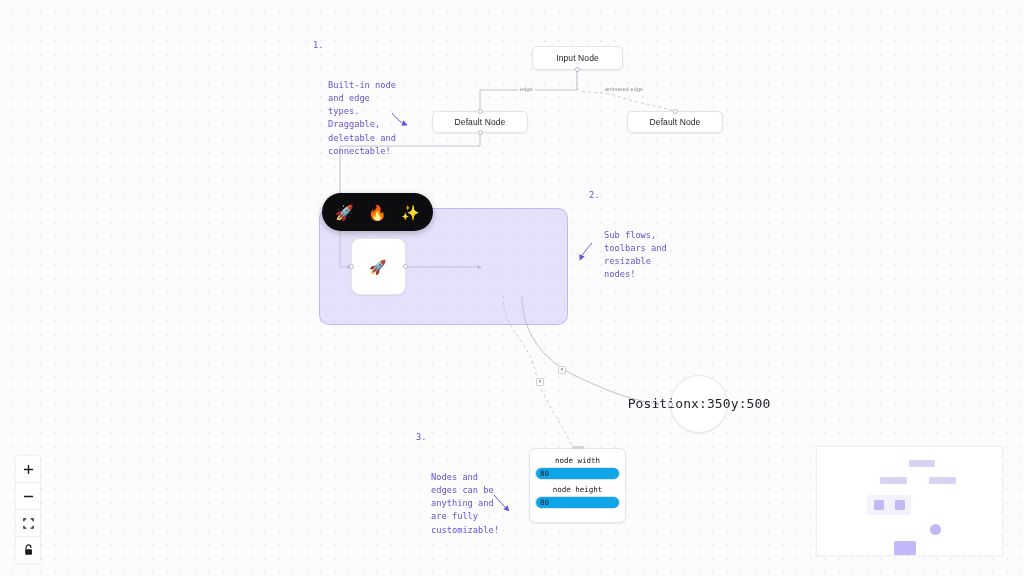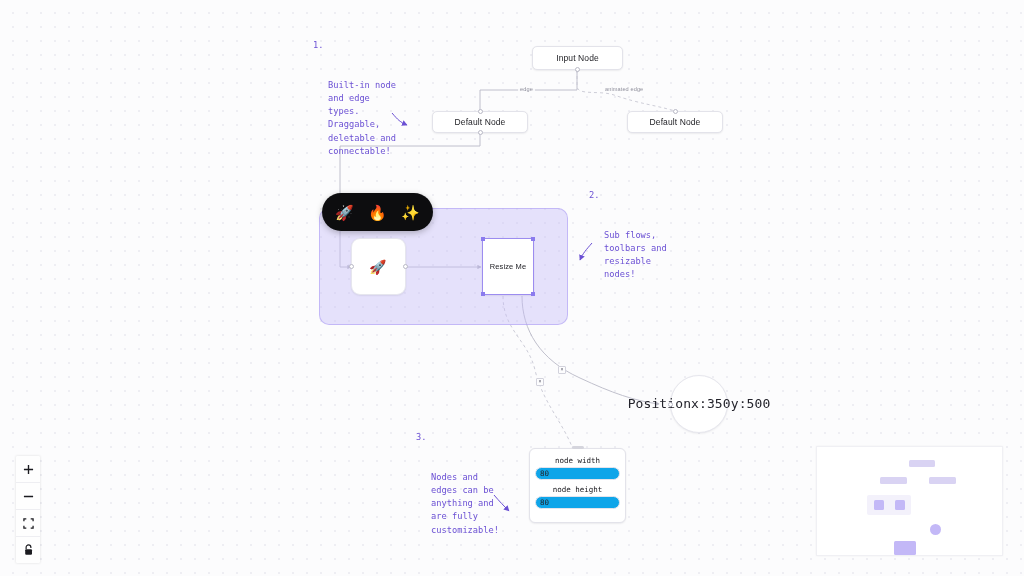--- a/index.html
+++ b/index.html
@@ -336,27 +336,20 @@
     <span class="tb-btn">🔥</span>
     <span class="tb-btn">✨</span>
   </div>
 
   <div class="rf-node" id="emoji-node">
     <span>🚀</span>
     <span class="handle left"></span>
     <span class="handle right"></span>
   </div>
 
-  <div class="rf-node" id="resize-node">
-    <span>Resize Me</span>
-    <span class="resize-handle tl"></span>
-    <span class="resize-handle tr"></span>
-    <span class="resize-handle bl"></span>
-    <span class="resize-handle br"></span>
-  </div>
 
   <div class="rf-node" id="position-node">
     <span>Position</span>
     <span>x:350</span>
     <span>y:500</span>
     <span class="handle left"></span>
   </div>
 
   <div class="rf-node" id="panel-node">
     <span class="drag-bar"></span>

